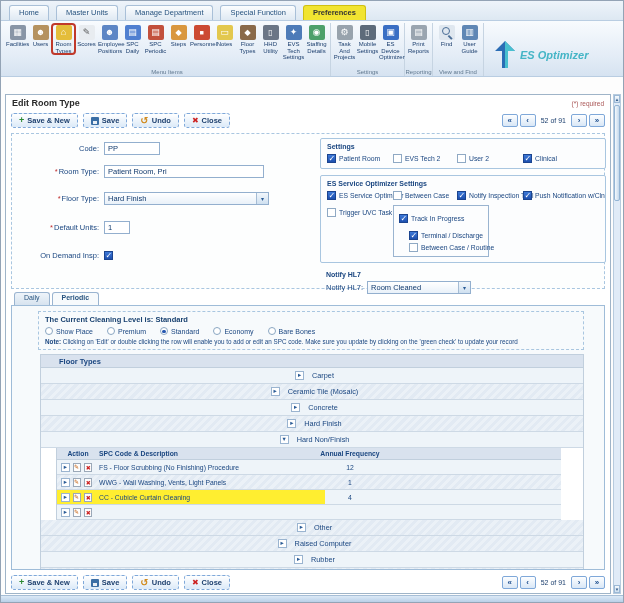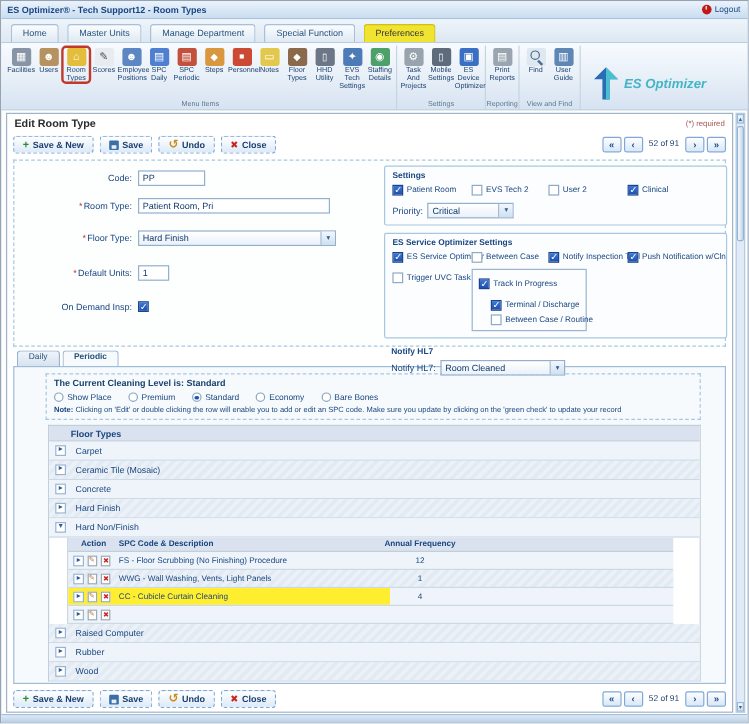--- a/index.html
+++ b/index.html
@@ -13,21 +13,21 @@
   .titlebar .title { font-size:7.5px; font-weight:bold; color:#1a4680; }
   .logout { display:flex; align-items:center; gap:3px; font-size:7px; color:#1a4680; cursor:pointer; }
   .pwr { width:8px; height:8px; border-radius:50%; background:#c11818; position:relative; display:inline-block; }
   .pwr::after { content:""; position:absolute; left:3.4px; top:1.2px; width:1.2px; height:3.2px; background:#fff; }
 
   
   .menubar { height:20px; background:linear-gradient(#eef4fa,#dde8f2); border-bottom:1px solid #b9cde2;
     display:flex; align-items:flex-end; padding:0 0 0 8px; gap:7px; }
   .mtab { height:15px; padding:2px 9px 0; font-size:7.5px; color:#27537f; border:1px solid #a9c0d8; border-bottom:none;
     border-radius:3px 3px 0 0; background:linear-gradient(#fbfdfe,#dfe9f3); white-space:nowrap; cursor:pointer; }
-  .mtab.active { background:#f1e431; border-color:#cfc013; color:#333; font-weight:normal; }
+  .mtab.active { background:#f1e431; border-color:#cfc013; color:#333; font-weight:bold; }
 
   
   .ribbon { height:56px; background:linear-gradient(#f8fbfe,#e3ecf6 65%,#d6e3f1); border-bottom:1px solid #b9cde2;
     display:flex; align-items:stretch; padding:2px 2px 0 3px; }
   .rgroup { position:relative; display:flex; align-items:flex-start; padding:1px 2px 10px 2px; border-right:1px solid #c6d4e2; }
   .rgroup:last-of-type { border-right:none; }
   .rcaption { position:absolute; bottom:1px; left:0; right:0; text-align:center; font-size:6px; color:#60788f; }
   .ritem { width:23px; text-align:center; cursor:pointer; padding-top:1px; }
   .ritem.hl { outline:2px solid #c0392b; outline-offset:-1px; border-radius:3px; }
   .rlabel { display:block; font-size:6px; line-height:1.12; color:#1c3f6e; margin-top:1px; word-break:normal; }
@@ -73,21 +73,21 @@
   .bi-disk::after { content:""; position:absolute; left:2px; bottom:0.5px; width:4px; height:3px; background:#e8eef5; }
   .bi-undo { color:#d08a1e; font-size:10px; line-height:1; }
   .bi-close { color:#cc2222; font-size:8px; line-height:1; font-weight:bold; }
   .pager { margin-left:auto; display:flex; align-items:center; gap:2px; }
   .pgbtn { width:16px; height:13px; border:1px solid #7fa8d9; border-radius:2px; background:linear-gradient(#fdfeff,#d9e7f6);
     color:#1d4e8f; font-size:8px; font-weight:bold; display:inline-flex; align-items:center; justify-content:center; cursor:pointer; }
   .pgtext { font-size:7px; color:#1c3f6e; margin:0 3px; }
 
   
   .form-panel { margin:2px 5px 0; height:156px; border:1px dashed #a9c6e0; position:relative; background:#fdfefe; }
-  .fleft { position:absolute; left:13px; top:8px; width:300px; }
+  .fleft { position:absolute; left:2px; top:8px; width:300px; }
   .frow { display:flex; align-items:center; }
   .flabel { width:90px; text-align:right; padding-right:5px; font-size:7.5px; color:#1a4680; white-space:nowrap; }
   .req { color:#c03030; margin-right:1px; font-size:7.5px; }
   .inp { border:1px solid #93afce; height:13px; font-size:7.5px; color:#123a6d; padding:0 3px; background:#fff;
     font-family:"Liberation Sans","DejaVu Sans",sans-serif; }
   .w38{width:56px;} .w160{width:160px;} .w28{width:26px;}
   .sel { display:inline-flex; align-items:center; border:1px solid #93afce; background:linear-gradient(#ffffff,#e9f1f9);
     height:13px; font-size:7.5px; color:#123a6d; padding-left:3px; cursor:pointer; }
   .sel .seltext { white-space:nowrap; overflow:hidden; flex:1; }
   .sel .arrow { margin-left:auto; width:12px; align-self:stretch; background:linear-gradient(#f2f7fc,#cfe0f0);
@@ -127,21 +127,21 @@
   .rdi { display:inline-flex; align-items:center; gap:3px; font-size:7px; color:#1a4680; cursor:pointer; }
   .rd { width:8px; height:8px; border:1px solid #8aa6c2; border-radius:50%; background:#fff; position:relative; }
   .rd.selected::after { content:""; position:absolute; left:1.5px; top:1.5px; width:3.5px; height:3.5px; border-radius:50%; background:#2456b0; }
   .noteline { margin-top:3px; font-size:6.3px; color:#1a4680; }
   .noteline b { font-weight:bold; }
 
   .grid { margin:2px 20px 0 28px; border:1px solid #c1cfdd; border-bottom:none; background:#fff; }
   .ghead { height:13px; background:#d9e2ee; border-bottom:1px solid #c1cfdd; font-size:7.5px; font-weight:bold;
     color:#1a4680; display:flex; align-items:center; padding-left:18px; }
   .grow { height:16px; display:flex; align-items:center; gap:8px; padding-left:5px; font-size:7.3px; color:#1a4680;
-    border-bottom:1px solid #cdd9e5; cursor:pointer; }
+    border-bottom:1px solid #cdd9e5; cursor:pointer;justify-content:center; }
   .alt-a { background:#eef4f9; }
   .alt-b { background:repeating-linear-gradient(135deg,#e2eaf3 0 3px,#ebf1f7 3px 6px); }
   .exp { width:9px; height:9px; border:1px solid #9ab4d0; background:#fff; display:inline-flex; align-items:center;
     justify-content:center; font-size:6.5px; color:#2a5b96; line-height:1; flex:0 0 auto; cursor:pointer; }
   .exp::after { content:"\25B8"; }
   .exp.open::after { content:"\25BE"; }
 
   .nested { margin-left:15px; width:505px; border-left:1px solid #c1cfdd; background:#f2f6fa; }
   .nhead { height:12px; background:#d9e2ee; border-bottom:1px solid #c1cfdd; display:grid;
     grid-template-columns:42px 212px 78px 1fr; align-items:center; font-size:6.8px; font-weight:bold; color:#1a4680; }
@@ -165,27 +165,20 @@
   .varrow.up { top:0; } .varrow.dn { bottom:0; }
   .vthumb { position:absolute; left:0; right:0; top:10px; height:96px; background:linear-gradient(90deg,#f4f9fd,#c3d8ec);
     border:1px solid #93b4d4; border-radius:2px; }
   .footer { position:absolute; left:0; right:0; bottom:0; height:7px; background:linear-gradient(#dce9f6,#b9d0e8); border-top:1px solid #a6bed6; }
 </style>
 </head>
 <body>
 
 <div class="root">
 
-  <div class="titlebar">
-    <span class="title">ES Optimizer® - Tech Support12 - Room Types</span>
-    <span class="logout">
-      <span class="pwr"></span>
-      <span>Logout</span>
-    </span>
-  </div>
 
   <div class="menubar">
     <span class="mtab">Home</span>
     <span class="mtab">Master Units</span>
     <span class="mtab">Manage Department</span>
     <span class="mtab">Special Function</span>
     <span class="mtab active">Preferences</span>
   </div>
 
   <div class="ribbon">
@@ -362,27 +355,20 @@
                 <span class="cb"></span>
                 <span>EVS Tech 2</span>
               </span>
             <span class="cbi">
                 <span class="cb"></span>
                 <span>User 2</span>
               </span>
             <span class="cbi">
                 <span class="cb checked"></span>
                 <span>Clinical</span>
-              </span>
-          </div>
-          <div class="prow">
-            <span>Priority:</span>
-            <span class="sel sw72">
-                <span class="seltext">Critical</span>
-                <span class="arrow"></span>
               </span>
           </div>
         </div>
 
         <div class="fieldset">
           <div class="legend">ES Service Optimizer Settings</div>
           <div class="cbgrid4">
             <span class="cbi">
                 <span class="cb checked"></span>
                 <span>ES Service Optimizer</span>
@@ -537,20 +523,24 @@
                 <span class="doc del"></span>
               </span>
             <span class="ndesc"></span>
             <span class="nfreq"></span>
               <span></span>
           </div>
         </div>
 
         <div class="grow alt-b">
             <span class="exp"></span>
+            <span>Other</span>
+          </div>
+        <div class="grow alt-b">
+            <span class="exp"></span>
             <span>Raised Computer</span>
           </div>
         <div class="grow alt-a">
             <span class="exp"></span>
             <span>Rubber</span>
           </div>
         <div class="grow alt-b">
             <span class="exp"></span>
             <span>Wood</span>
           </div>

